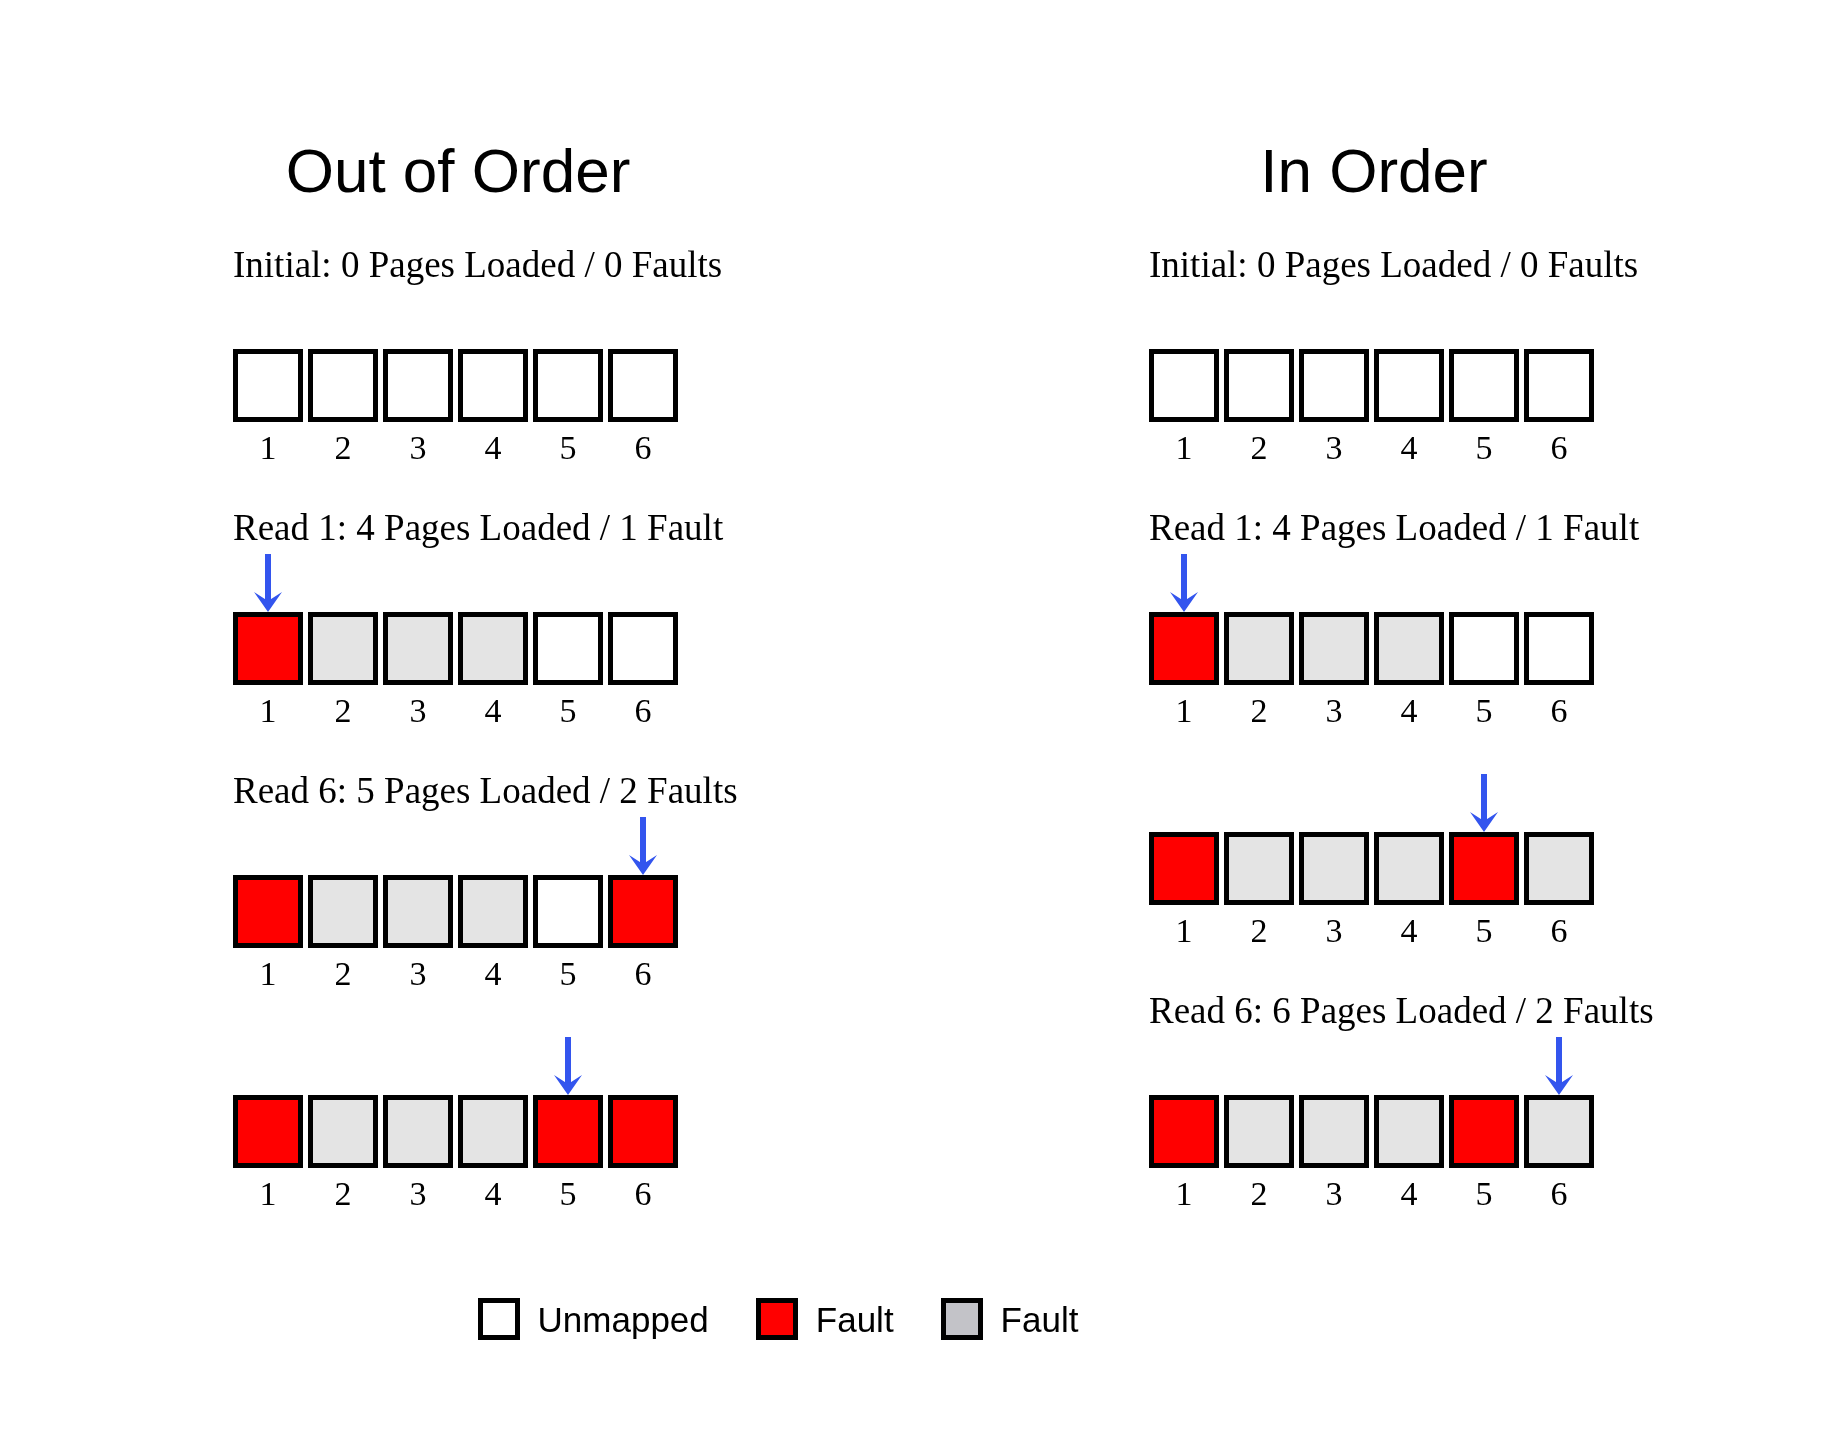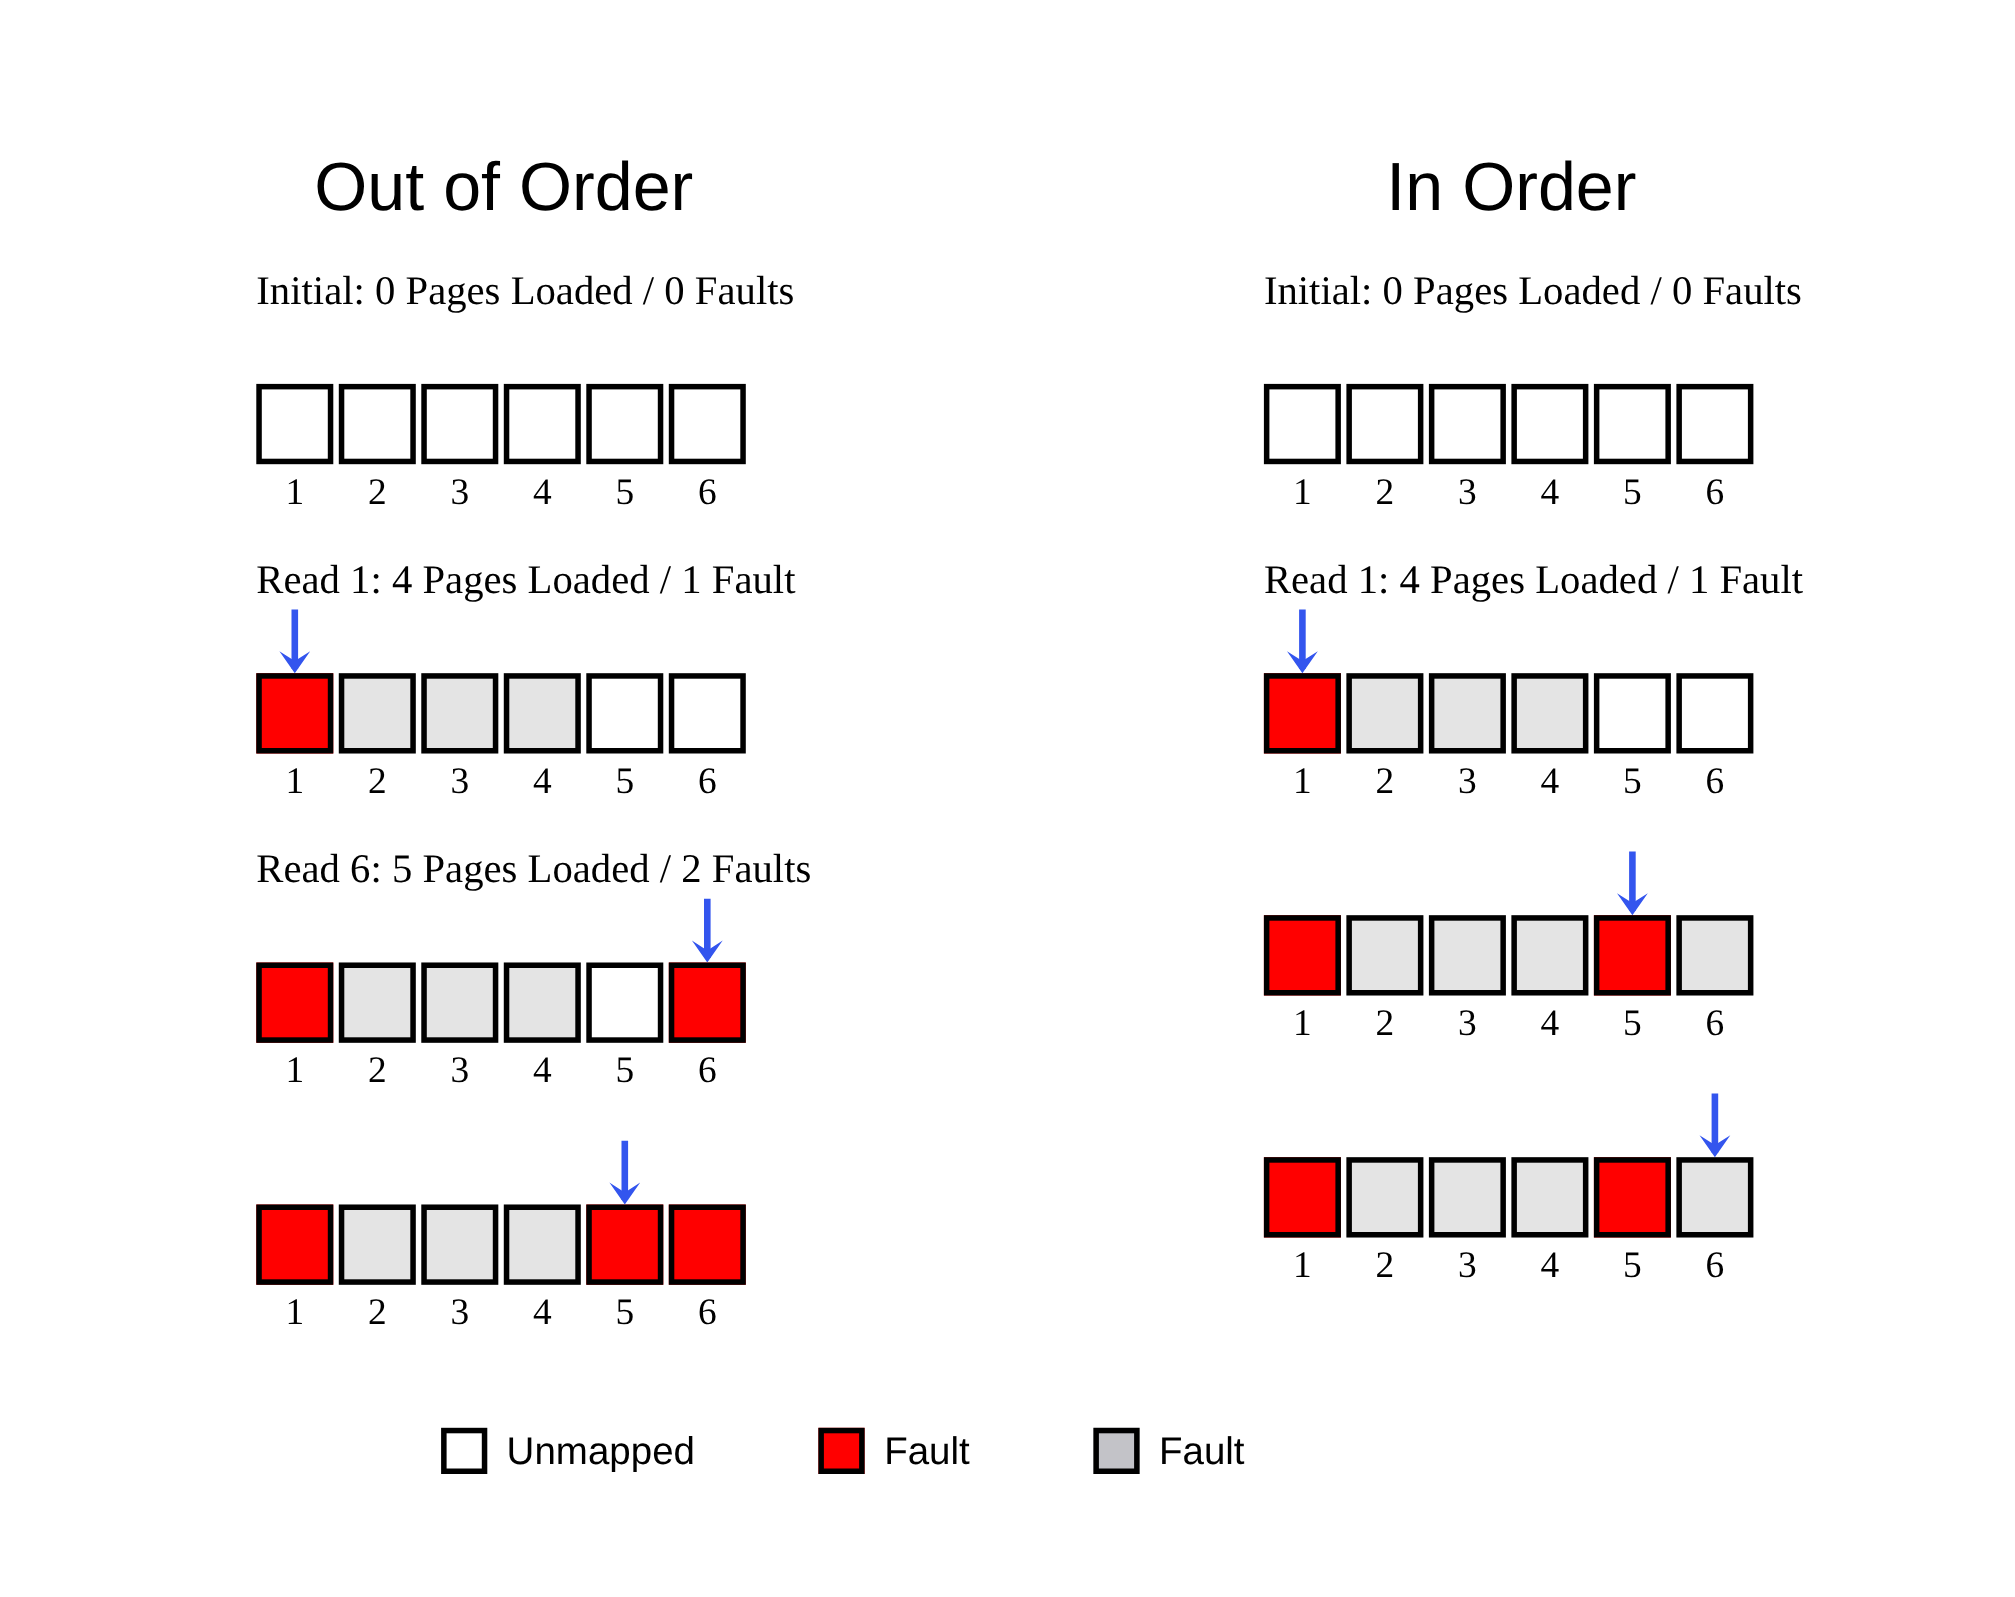--- a/index.html
+++ b/index.html
@@ -119,21 +119,22 @@
 
   .legend {
     position: absolute;
     left: 0;
     top: 1298px;
     width: 1532px;
     display: flex;
     flex-direction: row;
     justify-content: center;
     align-items: center;
-    gap: 112px;
+    gap: 47px;
+    padding-left: 12px;
   }
 
   .legend-item {
     display: flex;
     flex-direction: row;
     align-items: center;
     gap: 18px;
   }
 
   .legend-swatch {
@@ -411,20 +412,21 @@
                 <div class="cell-label">5</div>
               </div>
               <div class="cellwrap">
                 <div class="cell cached" style="background: rgb(228, 228, 228);"></div>
                 <div class="cell-label">6</div>
               </div>
             </div>
         </div>
 
         <div class="stage-block">
+          <div class="stage-caption">Read 6: 6 Pages Loaded / 2 Faults</div>
           <div class="arrow-lane">
               <div class="arrow" style="left: 410px;">
                 <svg width="46" height="60" viewBox="0 0 46 60">
                   <line x1="23" y1="2" x2="23" y2="56" stroke="#3355ee" stroke-width="6"></line>
                   <path d="M23 60 L9 40 L23 49 L37 40 Z" fill="#3355ee"></path>
                 </svg>
               </div>
             </div>
           <div class="boxrow">
               <div class="cellwrap">

